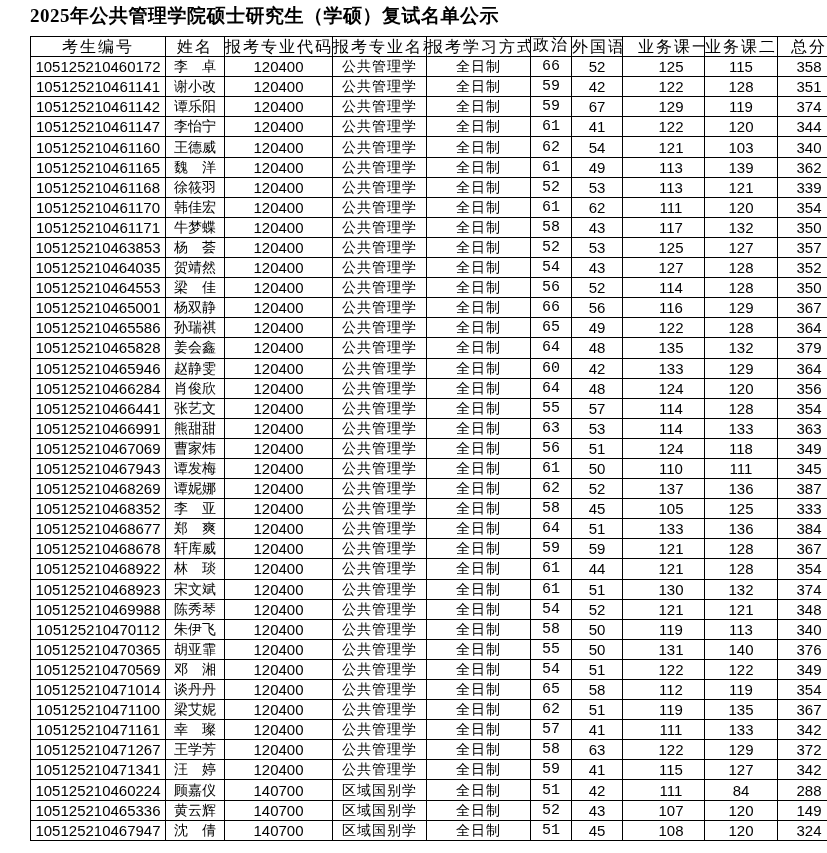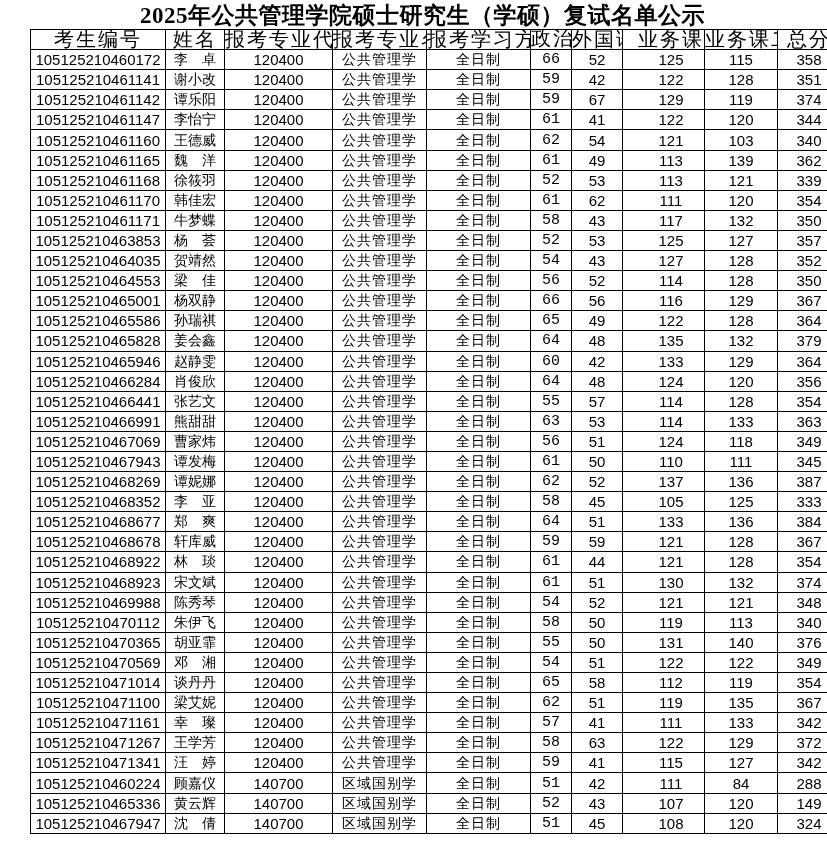--- a/index.html
+++ b/index.html
@@ -11,23 +11,23 @@
     color: #000000;
     font-family: "Liberation Sans", "DejaVu Sans", sans-serif;
     overflow: hidden;
   }
   .page {
     width: 827px;
     height: 853px;
   }
   .title {
     width: 785px;
-    margin: 5px 0 2px 30px;
-    text-align: center;
-    font-size: 23px;
+    margin: 5px 0 9px 30px;
+    text-align: left;
+    font-size: 19px;
     line-height: 22px;
     font-weight: bold;
     font-family: "Liberation Serif", "DejaVu Serif", serif;
     letter-spacing: 0.5px;
     white-space: nowrap;
   }
   table.roster {
     border-collapse: collapse;
     table-layout: fixed;
     margin-left: 30px;
@@ -39,21 +39,21 @@
     height: 19.1px;
     text-align: center;
     vertical-align: middle;
     font-size: 15px;
     line-height: 19px;
     white-space: nowrap;
     overflow: hidden;
   }
   th {
     font-weight: normal;
-    font-size: 20px;
+    font-size: 16px;
     letter-spacing: 2px;
   }
   
   .col0 { width: 134px; }
   .col1 { width: 58px; }
   .col2 { width: 107px; }
   .col3 { width: 93px; }
   .col4 { width: 103px; margin-top: 42px; }
   .col5 { width: 40px; font-family: Liberation Mono, monospace; }
   .col6 { width: 50px; }

